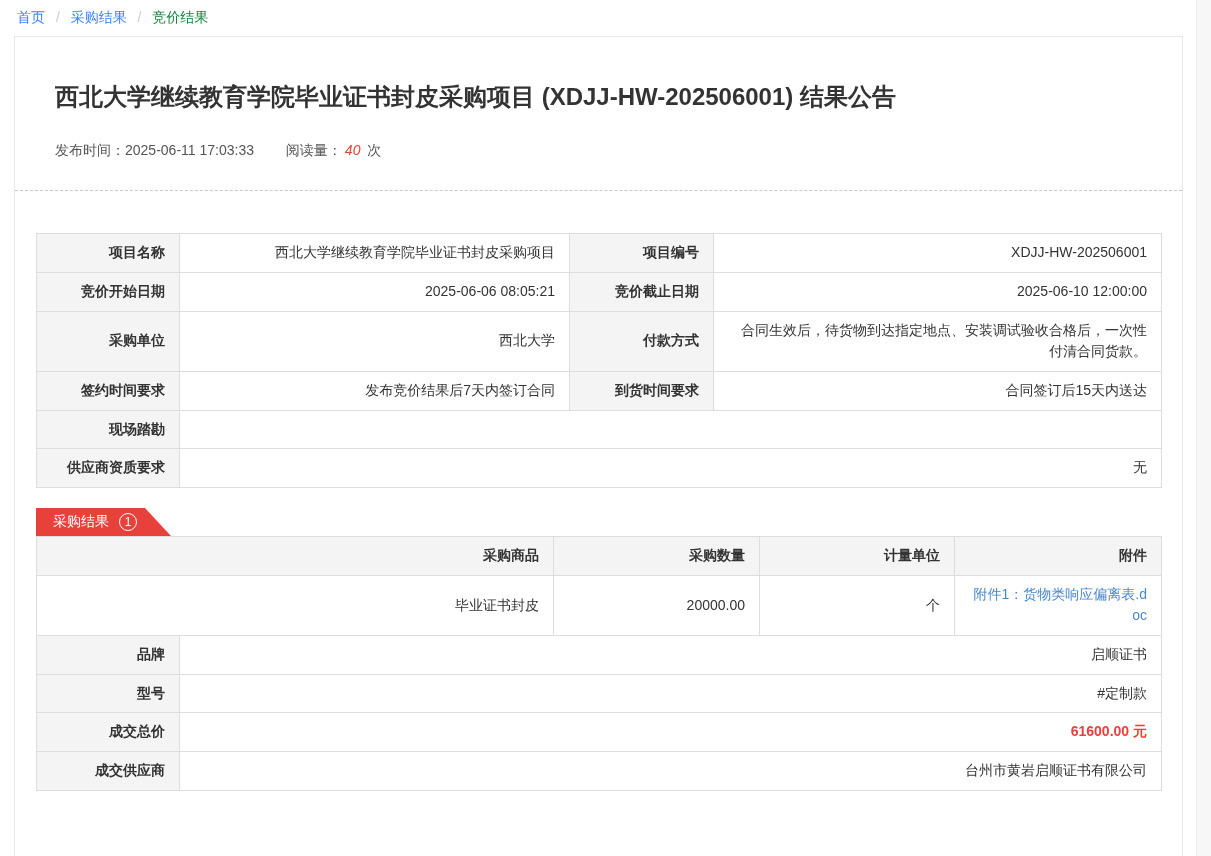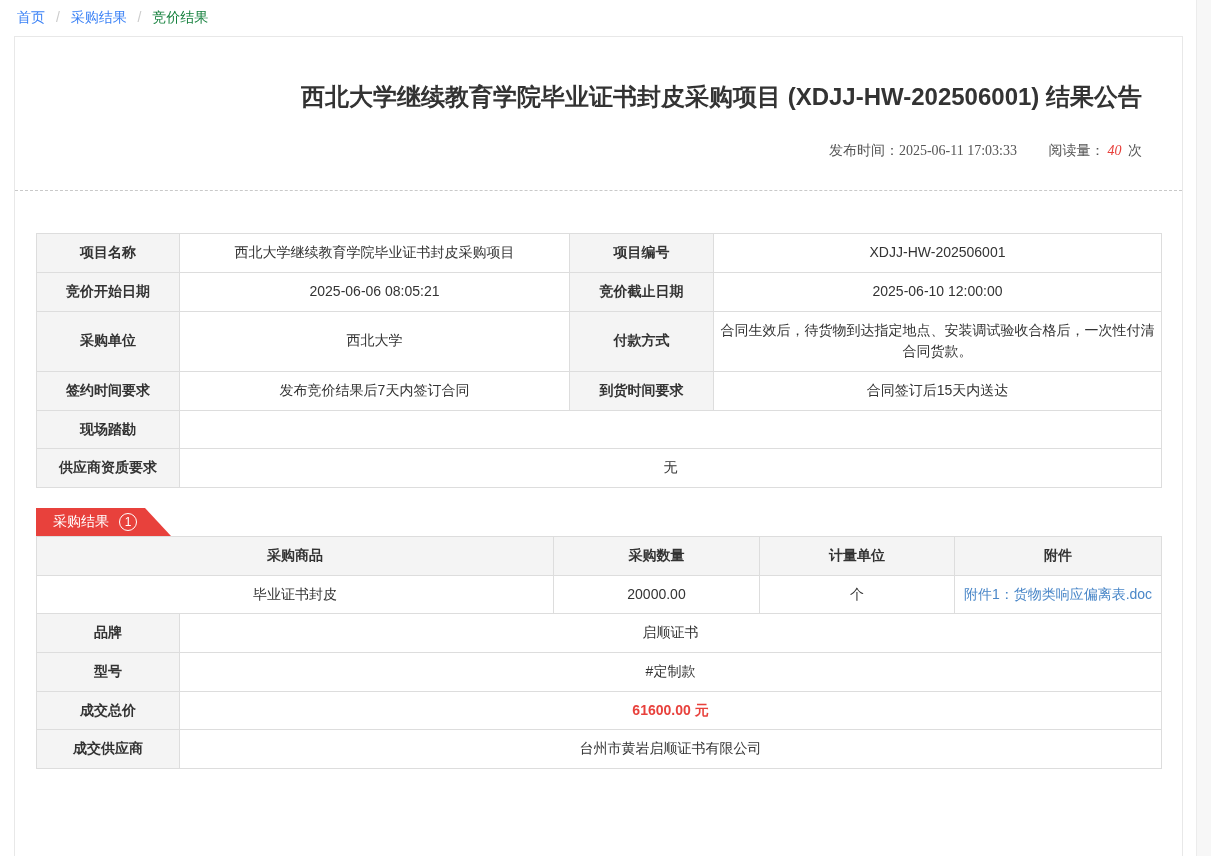--- a/index.html
+++ b/index.html
@@ -32,46 +32,45 @@
   
   .card {
     margin: 0 28px 0 14px;
     border: 1px solid #e8e8e8;
     background: #fff;
     min-height: 824px;
   }
   .title-block {
     padding: 44px 40px 30px 40px;
     border-bottom: 1px dashed #c9c9c9;
-    text-align: right;
+    text-align: left;
   }
   .page-title {
     font-size: 24px;
     font-weight: bold;
     color: #333;
     line-height: 1.3;
   }
   .meta-line {
     margin-top: 30px;
     font-size: 14px;
     color: #555;
-    font-family: Liberation Serif, serif;
   }
   .meta-line .views-label { margin-left: 28px; }
   .meta-line .views-count { color: #e8413c; font-style: italic; margin: 0 3px; }
 
   .content { padding: 42px 20px 30px 21px; }
 
   table { border-collapse: collapse; width: 100%; table-layout: fixed; }
   td, th {
     border: 1px solid #ddd;
     font-size: 14px;
-    padding: 8px 3px;
+    padding: 8px 14px;
     vertical-align: middle;
-    text-align: center;
+    text-align: right;
     line-height: 1.55;
     word-break: break-all;
   }
   td.label, th.hdr {
     background: #f4f4f4;
     font-weight: bold;
     color: #333;
   }
   td.value { background: #fff; color: #333; }
   td.red-val { color: #e8413c; font-weight: bold; }

